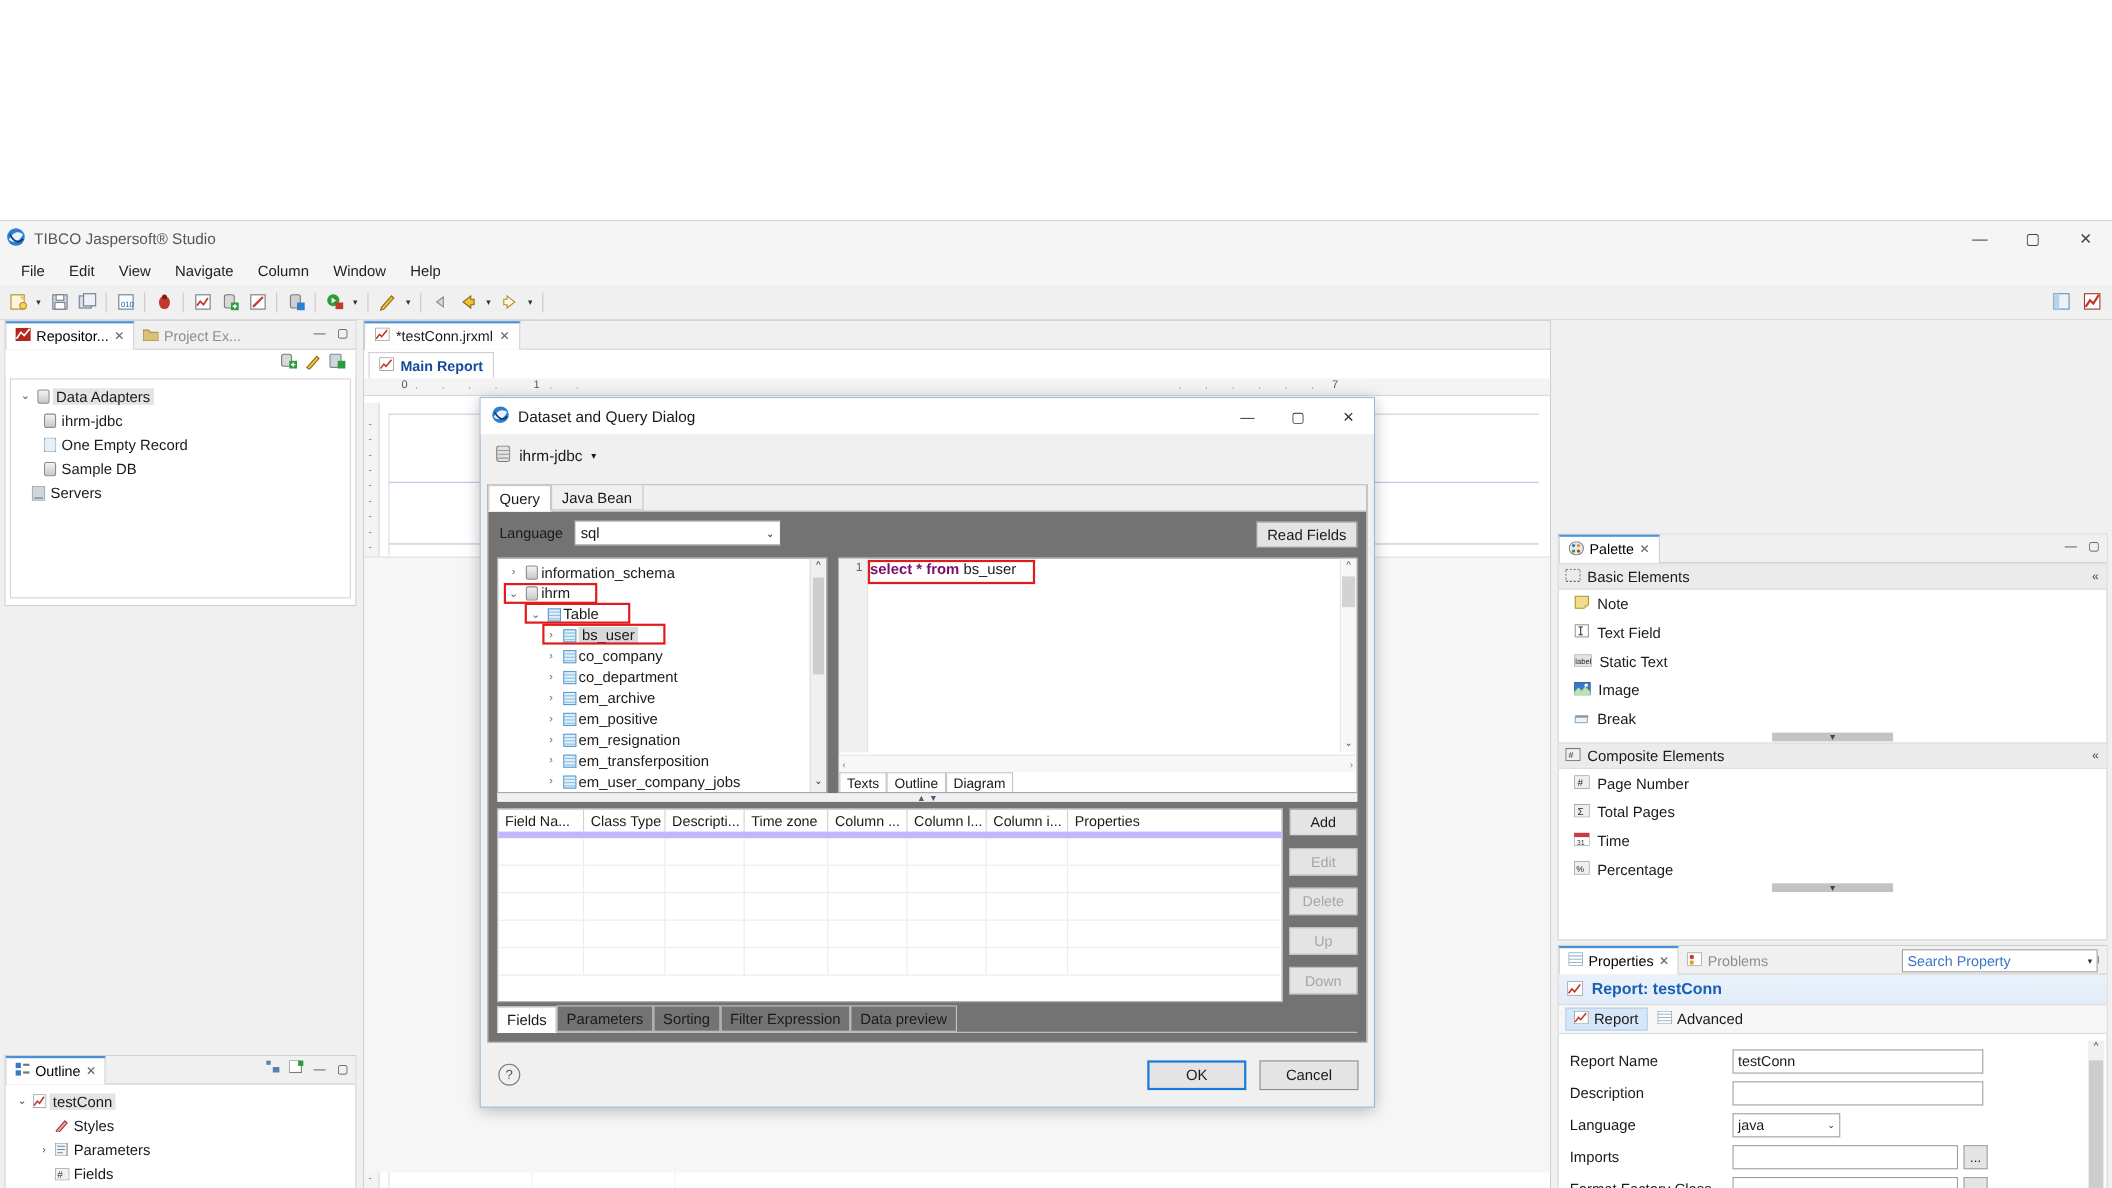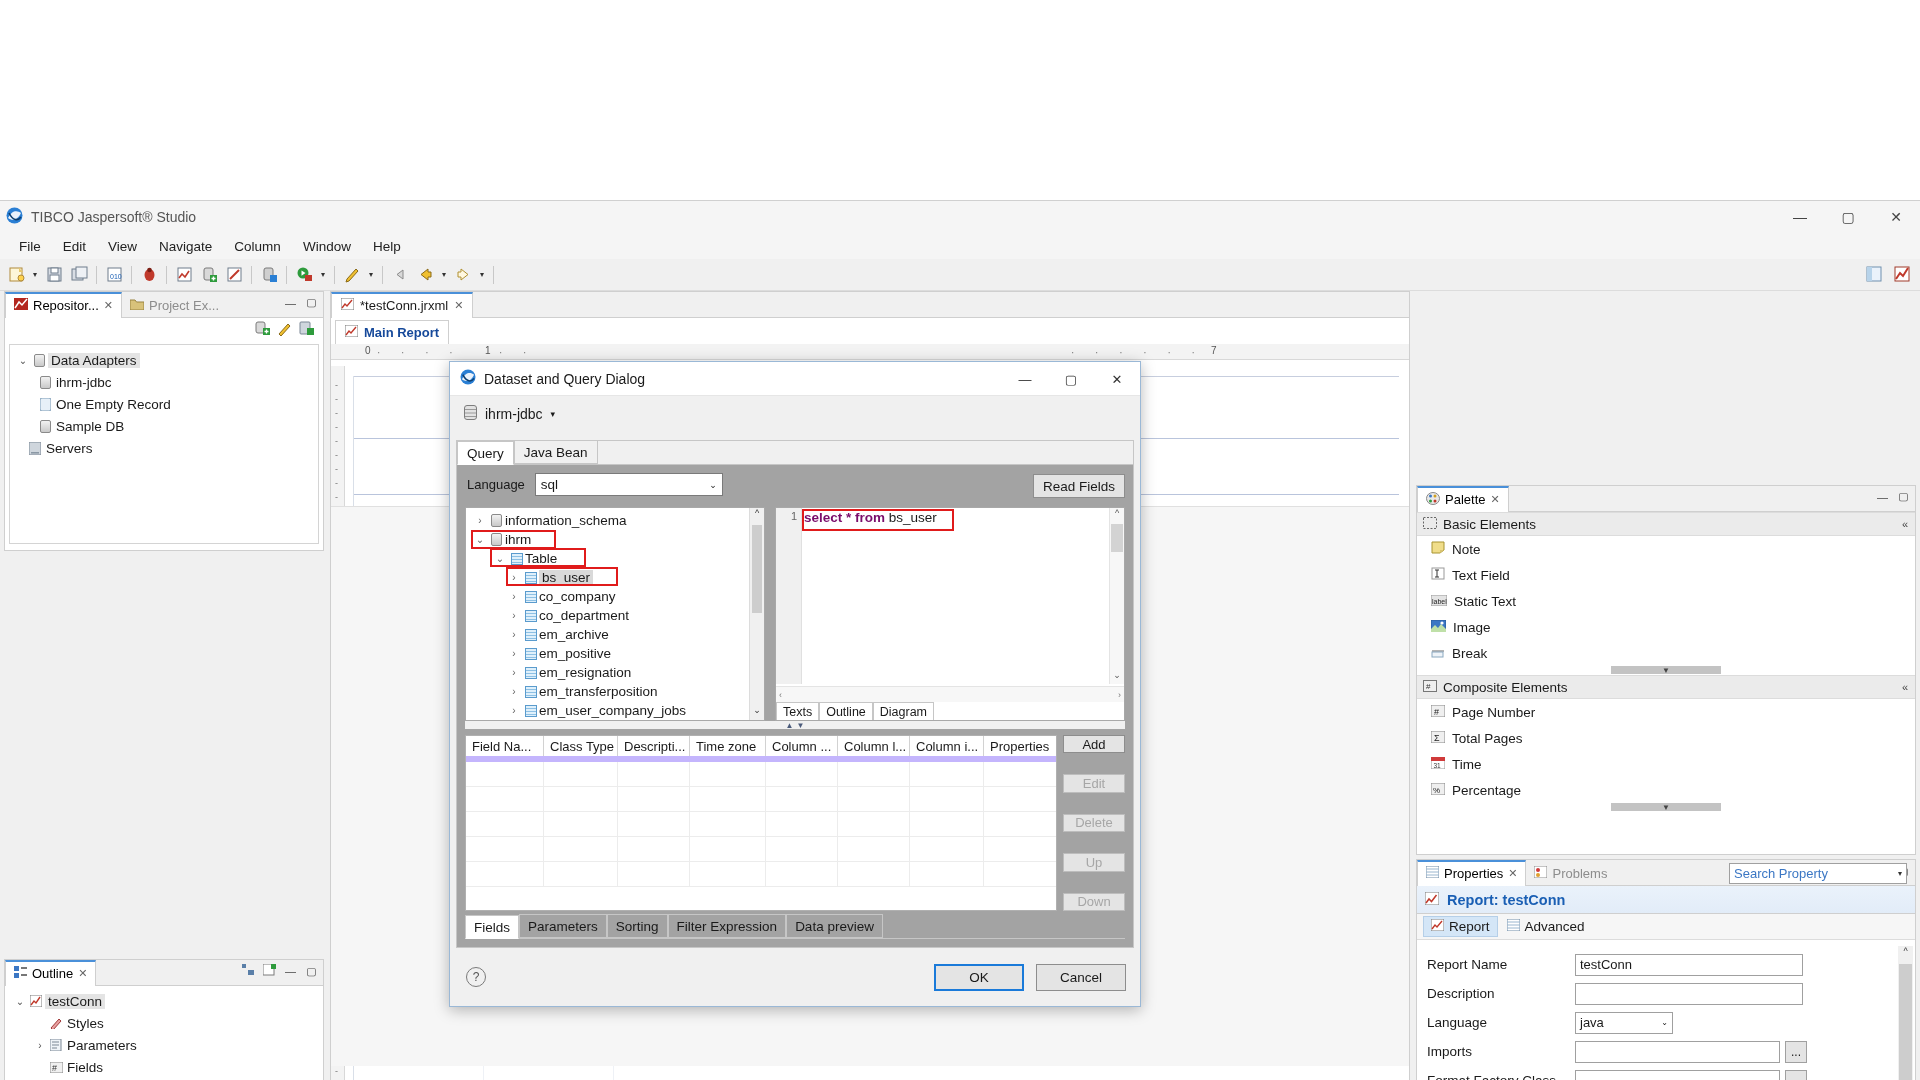--- a/index.html
+++ b/index.html
@@ -122,32 +122,32 @@
   .pselect { height: 22px; border:1px solid #a0a0a0; background:#fff; padding: 0 4px; display:flex; align-items:center;
              justify-content:space-between; font-size:13px; }
   .dots { width: 22px; height: 22px; border:1px solid #a0a0a0; background:#e4e4e4; margin-left:5px;
           display:flex; align-items:center; justify-content:center; font-size:12px; }
   .pscroll { position:absolute; right:2px; top: 86px; bottom: 2px; width: 15px; background:#f0f0f0; }
   .pscroll .up, .pscroll .dn { height: 15px; text-align:center; font-size:9px; color:#333; }
   .pscroll .th { position:absolute; left:1px; right:1px; top: 18px; height: 220px; background:#cdcdcd; }
 
   
   #dialog {
-    position:absolute; left: 449px; top: 160px; width: 692px; height: 646px;
+    position:absolute; left: 436px; top: 160px; width: 814px; height: 646px;
     background: #f0f0f0; border: 1px solid #9ab8d6;
     box-shadow: 0 3px 14px rgba(0,0,0,0.28);
     z-index: 50;
   }
   .dlg-title { height: 34px; background:#ffffff; display:flex; align-items:center; padding-left:10px; gap:8px;
                border-bottom: 1px solid #e6e6e6; }
   .dlg-title .t { font-size: 14px; }
   .dlg-winbtns { position:absolute; right:0; top:0; display:flex; }
   .dlg-winbtn { width: 46px; height: 34px; display:flex; align-items:center; justify-content:center; font-size:13px; color:#333; }
   .dlg-adapter { height: 36px; display:flex; align-items:center; gap:8px; padding-left:14px; font-size:14px; }
-  .dlg-body { position:absolute; left:6px; right:6px; top: 78px; bottom: 58px; background:#a3a3a3; border:1px solid #c6c6c6; }
+  .dlg-body { position:absolute; left:6px; right:6px; top: 78px; bottom: 58px; background:#737373; border:1px solid #c6c6c6; }
   .qtabs { height: 24px; display:flex; align-items:flex-end; background:#f0f0f0; border-bottom:1px solid #c6c6c6; }
   .qtab { height: 24px; padding: 0 9px; display:flex; align-items:center; font-size:13.5px; border:1px solid transparent; }
   .qtab.active { background:#fff; border:1px solid #c6c6c6; border-bottom-color:#fff; margin-bottom:-1px; }
   .qtab.inactive { background:#f0f0f0; border:1px solid #c6c6c6; border-bottom-color:#c6c6c6; }
   .langrow { display:flex; align-items:center; gap:10px; padding: 8px 0 6px 10px; }
   .langsel { width: 188px; height: 23px; border:1px solid #7a7a7a; background:#fff; display:flex; align-items:center;
              justify-content:space-between; padding: 0 5px; font-size:13.5px; }
   .readfields { position:absolute; right: 8px; top: 33px; height: 24px; padding: 0 9px;
                 border:1px solid #8d8d8d; background:#e4e4e4; display:flex; align-items:center; font-size:13.5px; }
   .treepane { position:absolute; left: 8px; top: 66px; width: 300px; bottom: 226px; border:1px solid #a8a8a8; background:#fff; overflow:hidden;}
@@ -170,21 +170,21 @@
   .etabs { position:absolute; left:0; right:0; bottom:0; height: 18px; display:flex; align-items:flex-start; background:#fff;}
   .etab { height: 18px; padding: 0 6px; font-size:12.5px; display:flex; align-items:center; border:1px solid #c6c6c6; border-bottom:none;}
   .etab.active { background:#fff; }
   .splitter { position:absolute; left: 8px; right: 8px; bottom: 218px; height: 8px; display:flex; align-items:center; justify-content:center;
               background:#f0f0f0; gap: 3px; color:#4a5a7a; font-size: 8px; }
   .fieldtable { position:absolute; left: 8px; right: 76px; bottom: 36px; height: 176px; border:1px solid #b0b0b0; background:#fff; }
   .fthead { display:flex; height: 26px; border-bottom:6px solid #c4b5fd; font-size: 13px; }
   .fth { border-right:1px solid #d2d2d2; display:flex; align-items:center; padding-left:6px; height:100%; }
   .ftrow { display:flex; height: 25px; border-bottom:1px solid #ececec; }
   .ftc { border-right:1px solid #ececec; }
-  .sidebtns { position:absolute; right: 8px; bottom: 36px; width: 62px; height: 176px; display:flex; flex-direction:column; gap:21px;justify-content:flex-end; }
+  .sidebtns { position:absolute; right: 8px; bottom: 36px; width: 62px; height: 176px; display:flex; flex-direction:column; gap:11px; }
   .sbtn { height: 25px; border:1px solid #8d8d8d; background:#e4e4e4; display:flex; align-items:center; justify-content:center; font-size:13px; }
   .sbtn.dis { color:#a6a6a6; border-color:#bdbdbd; }
   .btabs { position:absolute; left: 8px; right: 8px; bottom: 8px; height: 24px; display:flex; align-items:flex-end; border-bottom:1px solid #c6c6c6;}
   .btab { height: 24px; padding: 0 8px; display:flex; align-items:center; font-size:13.5px; border:1px solid #c6c6c6; }
   .btab.active { background:#fff; border-bottom-color:#fff; margin-bottom:-1px; }
   .dlg-foot { position:absolute; left:0; right:0; bottom:0; height: 58px; display:flex; align-items:center; }
   .help-ic { position:absolute; left: 16px; width: 20px; height: 20px; border:1.5px solid #7a7a7a; border-radius:50%;
              display:flex; align-items:center; justify-content:center; font-size: 12px; color:#555; }
   .okbtn { position:absolute; right: 116px; width: 90px; height: 27px; background:#e4e4e4; border:2px solid #1a7ad9;
            display:flex; align-items:center; justify-content:center; font-size:13.5px; }

